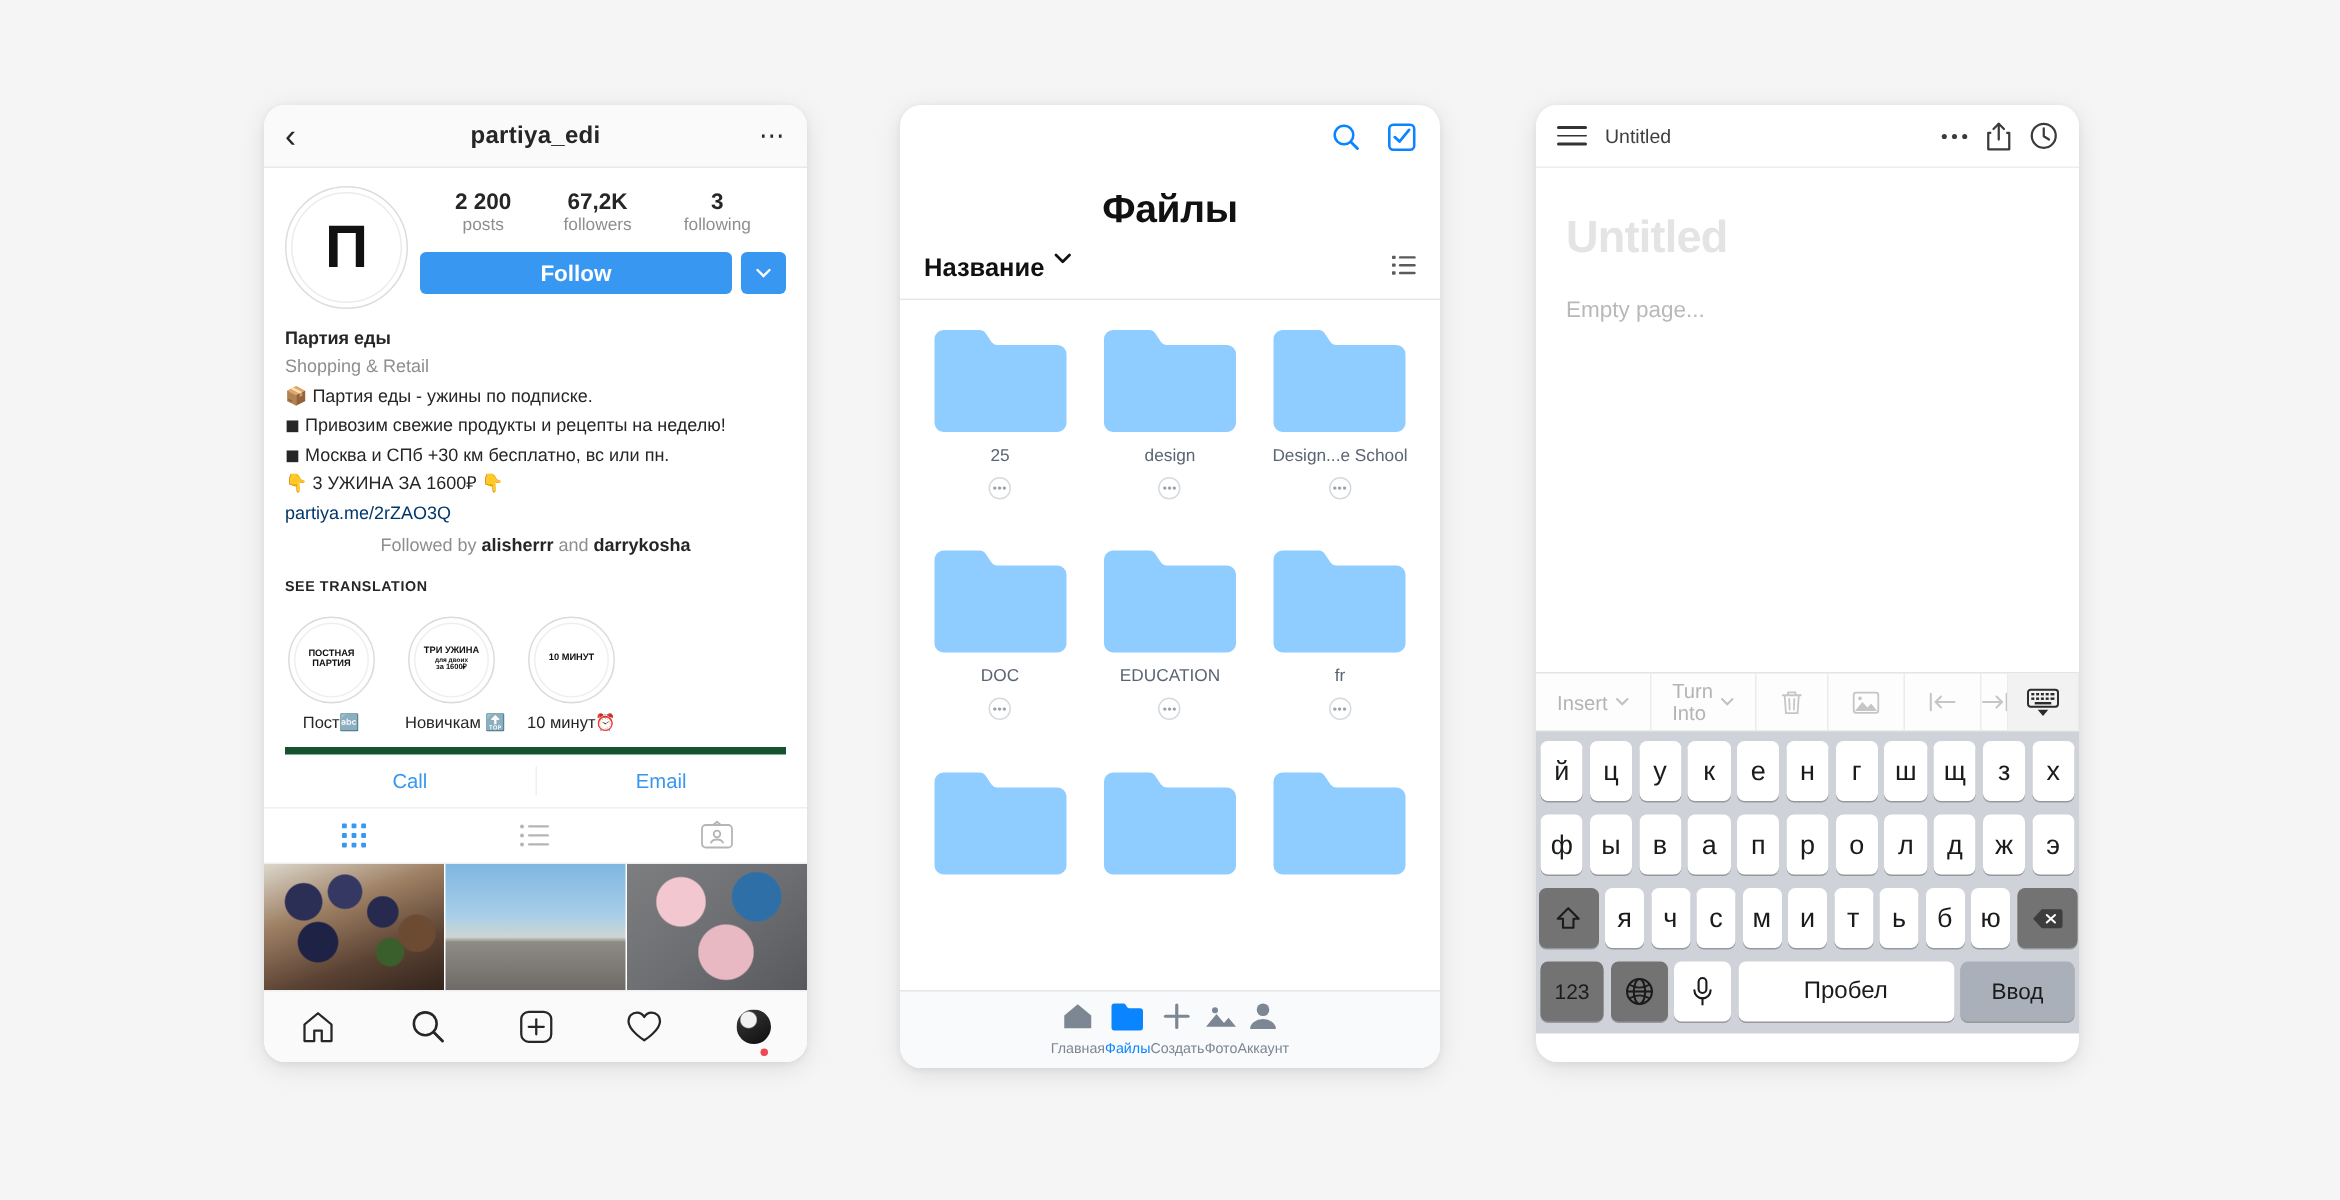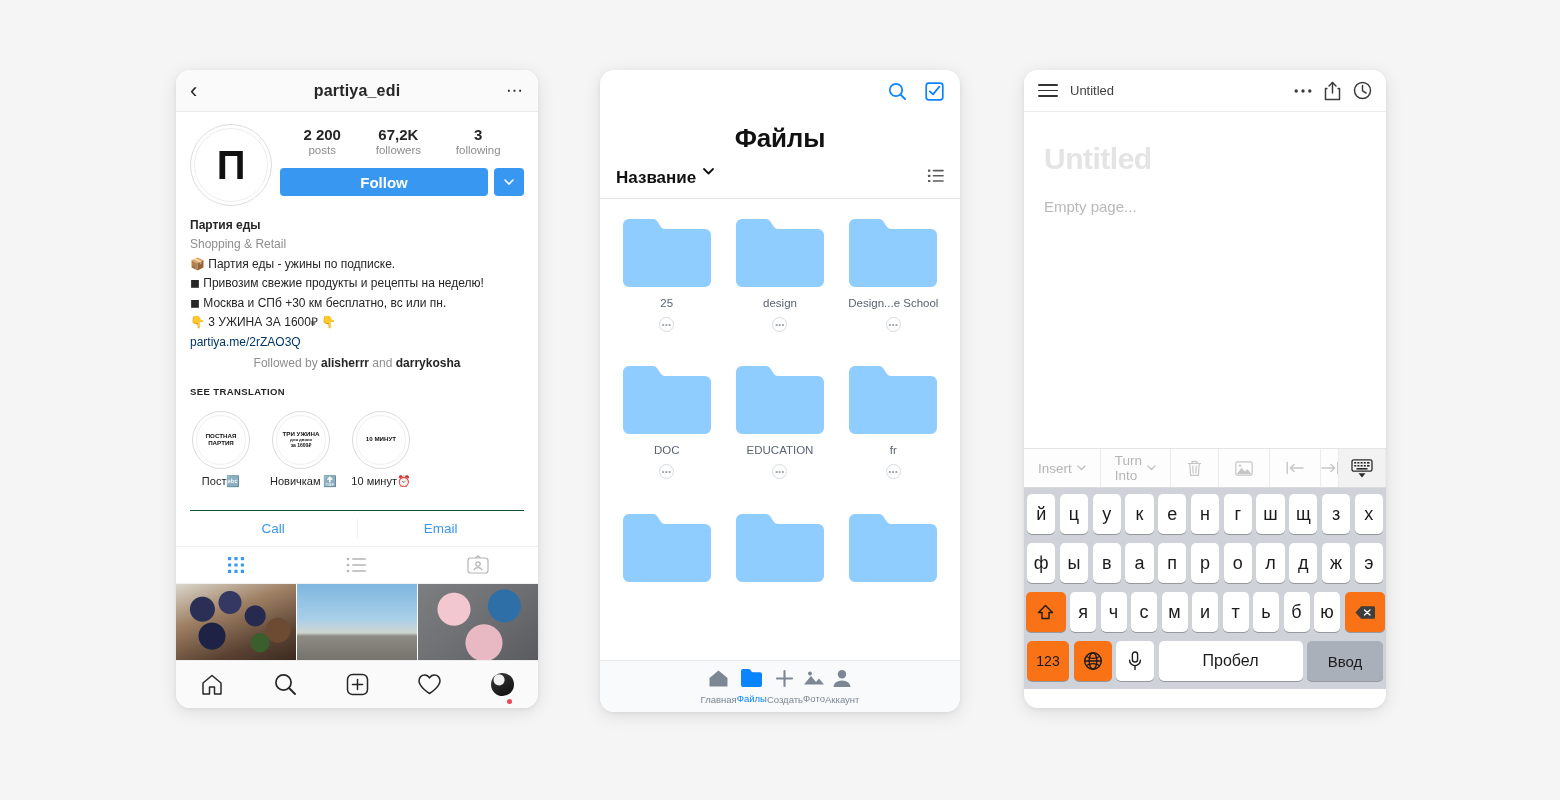--- a/index.html
+++ b/index.html
@@ -78,21 +78,21 @@
   .ig-hl-cover {
     width: 50px; height: 50px; border-radius: 50%; background: #fff; border: 1px solid #efefef;
     display: flex; flex-direction: column; align-items: center; justify-content: center;
     overflow: hidden; line-height: 1.12;
   }
   .ig-hl-t1 { font-size: 6.2px; font-weight: 800; color: #111; }
   .ig-hl-t2 { font-size: 4.3px; font-weight: 700; color: #111; }
   .ig-hl-t3 { font-size: 5px; font-weight: 800; color: #111; }
   .ig-hl-label { font-size: 11px; color: #262626; margin-top: 6px; white-space: nowrap; }
 
-  .ig-contact { display: flex; border-top: 1px solid #14532d; margin-top: 16px; }
+  .ig-contact { display: flex; border-top: 5px solid #14532d; margin-top: 4px; }
   .ig-contact-btn {
     flex: 1; text-align: center; padding: 10px 0; font-size: 13.5px; color: #3897f0;
     cursor: pointer;
   }
   .ig-contact-div { width: 1px; background: #efefef; margin: 8px 0; }
 
   .ig-tabs {
     display: flex; border-top: 1px solid #efefef; border-bottom: 1px solid #efefef;
     height: 38px; align-items: center;
   }
@@ -176,21 +176,21 @@
 
   .kb { background: #cfd3d9; padding: 6px 3px 8px 3px; }
   .kb-row { display: flex; justify-content: center; gap: 4.5px; margin-bottom: 9px; }
   .kb-row:last-child { margin-bottom: 0; }
   .kb-key {
     background: #fff; border-radius: 5px; height: 40px; min-width: 26px; flex: 1;
     display: flex; align-items: center; justify-content: center;
     font-size: 18px; color: #1b1b1b; box-shadow: 0 1px 0 rgba(0,0,0,0.28); cursor: pointer;
     font-family: "Liberation Sans", sans-serif;
   }
-  .kb-key.fn { background: #f97316; }
+  .kb-key.fn { background: #737373; }
   .kb-key.wide { flex: 0 0 40px; }
   .kb-key.num { flex: 0 0 42px; font-size: 14px; }
   .kb-key.globe, .kb-key.mic { flex: 0 0 38px; }
   .kb-key.space { flex: 1 1 auto; font-size: 16px; }
   .kb-key.enter { flex: 0 0 76px; font-size: 15px; background: #aab0ba; }
   .kb-row.r3 { padding: 0 0; }
   .kb-row.r4 { margin-top: 0; }
 
   svg { overflow: visible; }
 </style>

